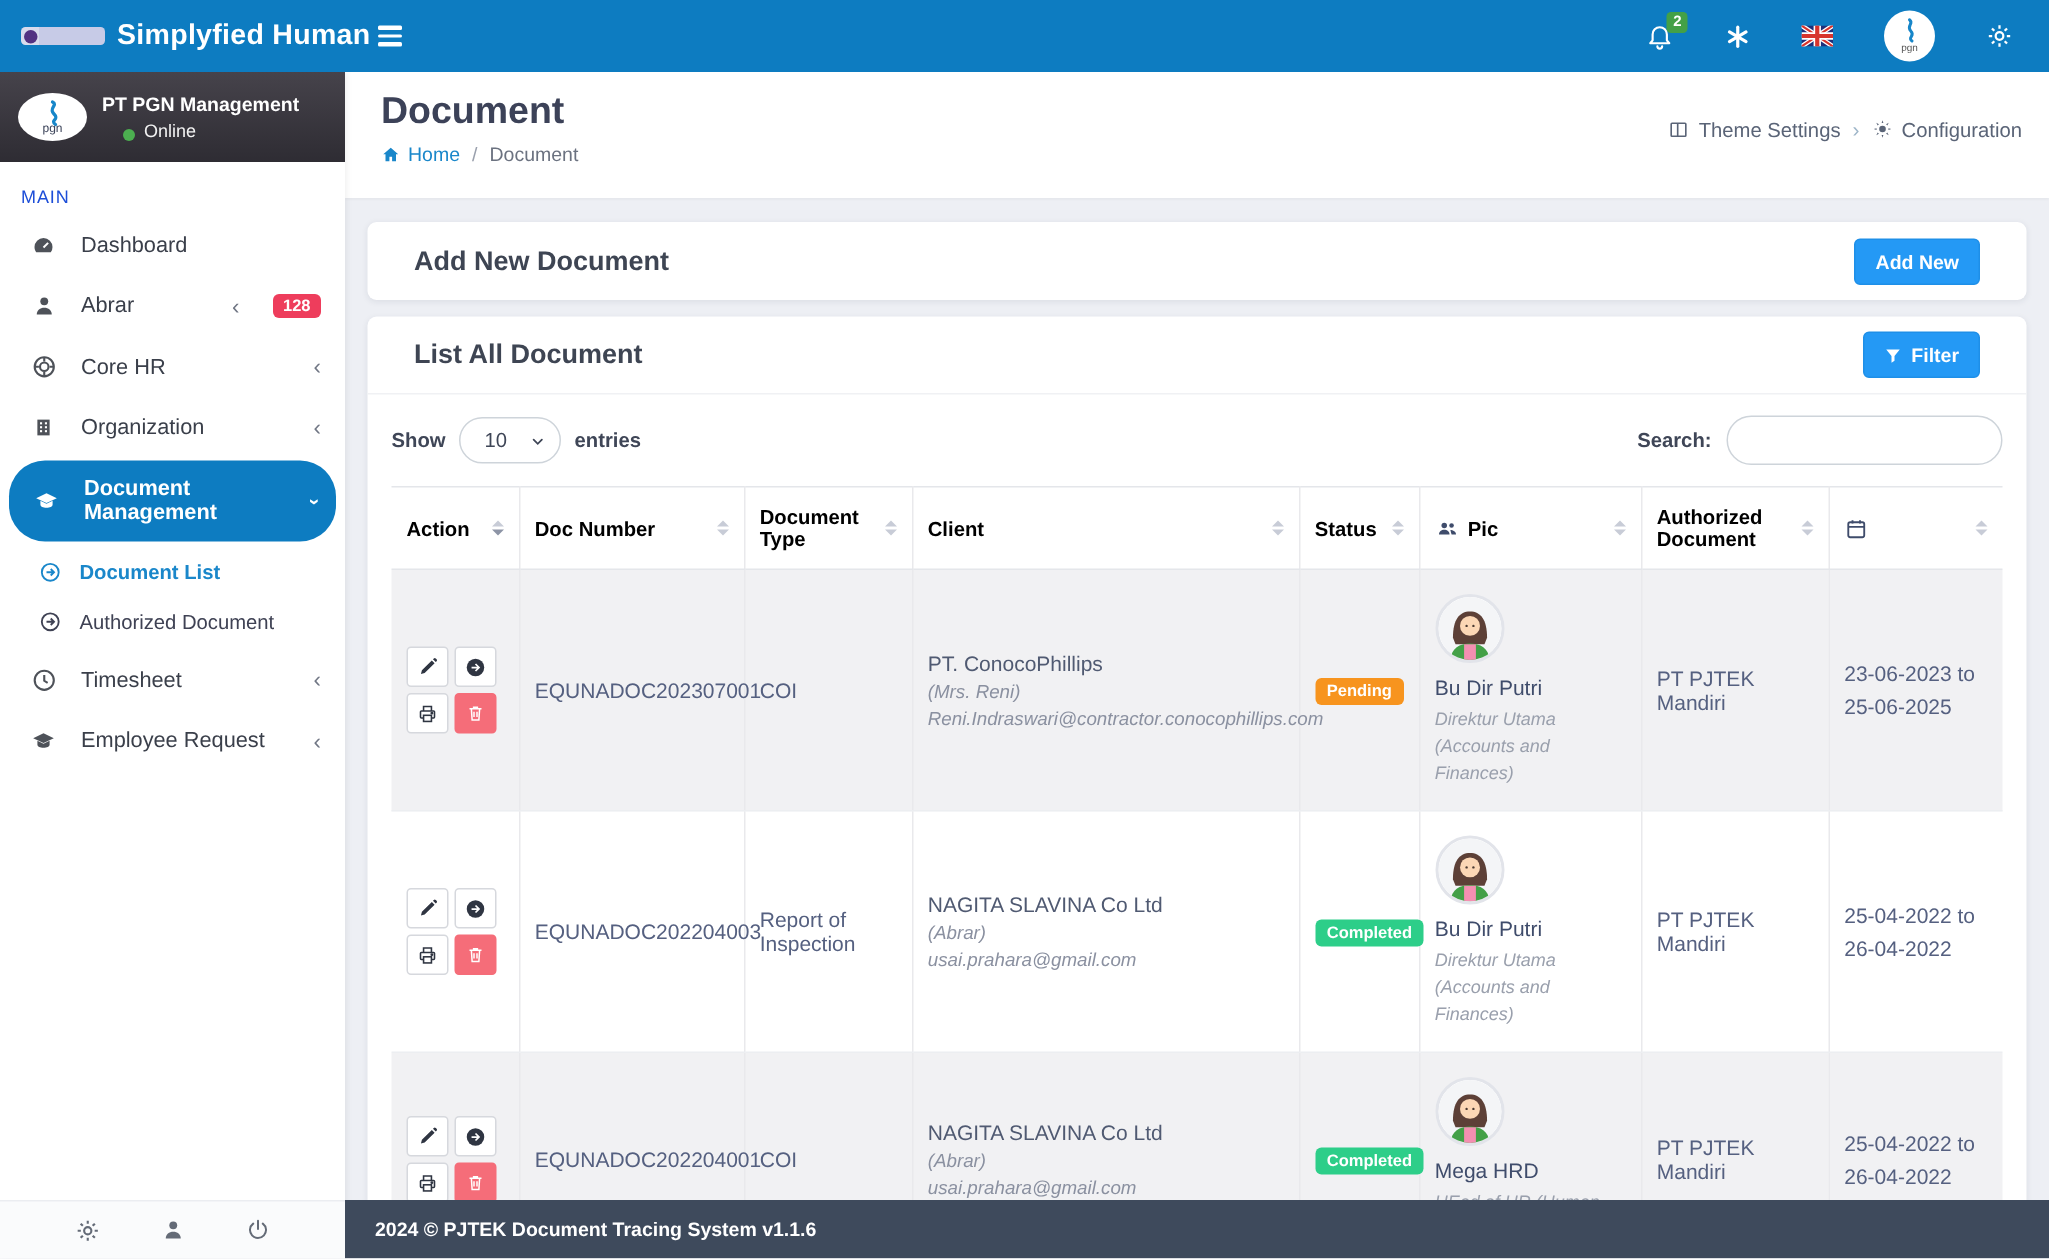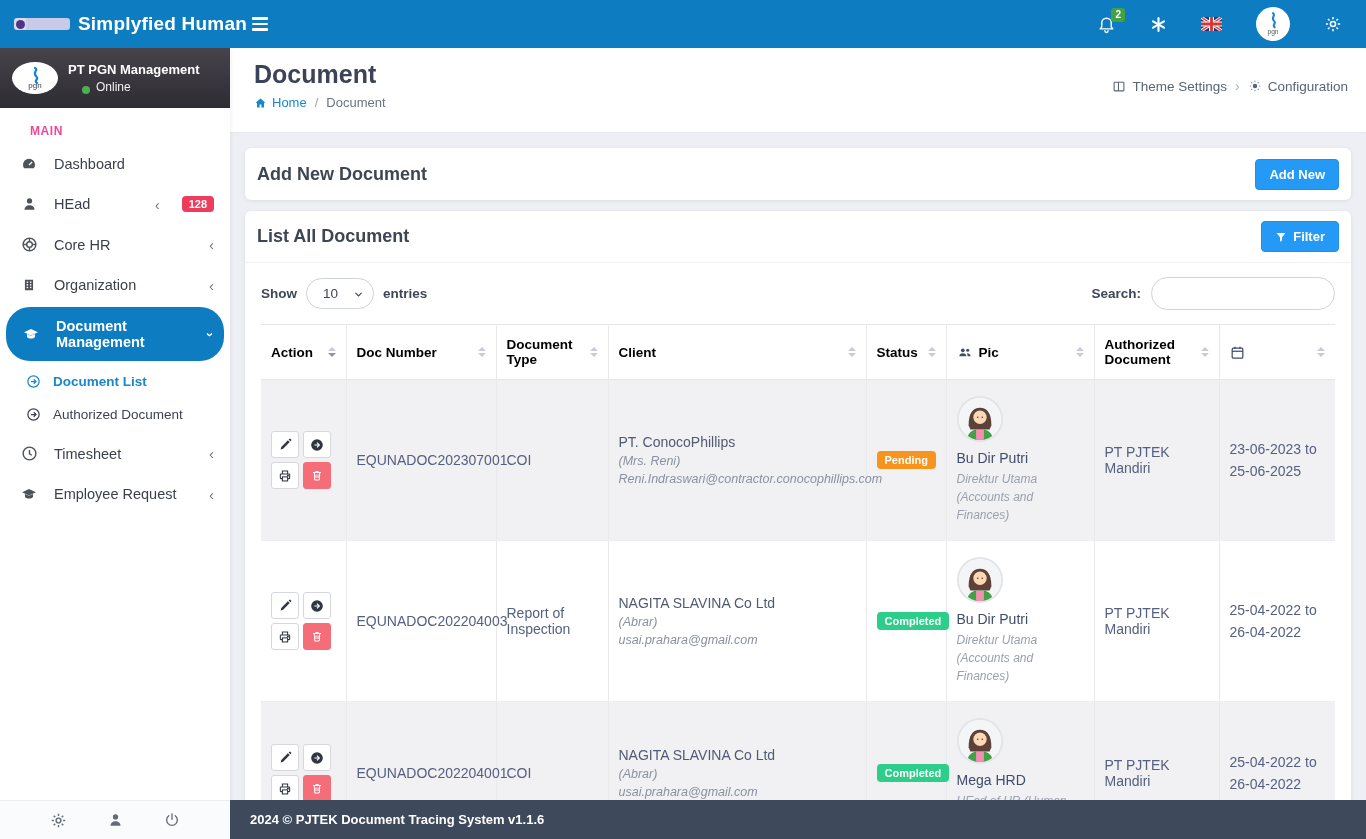--- a/index.html
+++ b/index.html
@@ -21,21 +21,21 @@
   .avatar-top { width:34px; height:34px; border-radius:50%; background:#fff; display:flex; align-items:center; justify-content:center; }
 
   
   .sidebar { position:absolute; top:48px; left:0; width:230px; bottom:0; background:#fff; box-shadow:1px 0 4px rgba(0,0,0,.06); z-index:20; }
   .user-panel { height:60px; background:linear-gradient(180deg,#46434b 0%, #2e2c33 100%); display:flex; align-items:center; gap:10px; padding:0 12px; }
   .pgn-ellipse { width:46px; height:32px; background:#fff; border-radius:50%; display:flex; align-items:center; justify-content:center; flex:0 0 auto; }
   .user-meta { display:flex; flex-direction:column; gap:3px; }
   .user-company { color:#fff; font-size:13px; font-weight:700; }
   .user-status { display:flex; align-items:flex-end; gap:6px; color:#f2f2f2; font-size:12px; padding-left:14px; }
   .dot-online { width:8px; height:8px; border-radius:50%; background:#4caf50; }
-  .side-section { padding:16px 30px 6px; font-size:12px; font-weight:700; letter-spacing:.6px; color:#ec4899; }
+  .side-section { padding:16px 14px 6px; font-size:12px; font-weight:400; letter-spacing:.6px; color:#1d4ed8; }
   .menu { list-style:none; }
   .menu-item { display:flex; align-items:center; gap:16px; padding:12px 16px 12px 20px; font-size:14.5px; color:#3a3f4a; cursor:pointer; }
   .menu-item .mi { color:#4e5259; width:18px; display:flex; justify-content:center; flex:0 0 auto; }
   .menu-item .chev { margin-left:auto; color:#707684; font-size:15px; line-height:1; }
   .menu-item .cnt-badge { background:#ee3d5c; color:#fff; font-size:11px; font-weight:700; border-radius:4px; padding:2px 7px; margin-left:6px; }
   .menu-item.active { background:#0d7cc1; color:#fff; border-radius:24px; margin:2px 6px; padding:11px 14px 11px 16px; font-weight:600; }
   .menu-item.active .mi { color:#fff; }
   .menu-item.active .chev { color:#fff; transform:rotate(-90deg); font-size:13px; }
   .submenu { list-style:none; padding:2px 0 2px 0; }
   .submenu-item { display:flex; align-items:center; gap:12px; padding:9px 16px 9px 26px; font-size:13.5px; color:#3f4254; cursor:pointer; }
@@ -51,21 +51,21 @@
   .breadcrumb { display:flex; align-items:center; gap:8px; padding:6px 0 0 24px; font-size:13px; }
   .bc-home { color:#1a87ca; display:flex; align-items:center; gap:5px; cursor:pointer; }
   .bc-sep { color:#9aa0ad; }
   .bc-cur { color:#6b7280; }
   .head-right { position:absolute; right:18px; top:30px; display:flex; align-items:center; gap:8px; font-size:13.5px; color:#5a6477; }
   .head-right .hr-item { display:flex; align-items:center; gap:6px; cursor:pointer; }
   .head-right .sep { color:#9fb6c9; font-size:14px; }
 
   .content { padding:16px 15px 0; }
   .card { background:#fff; border-radius:6px; box-shadow:0 1px 4px rgba(30,40,60,.08); }
-  .card-bar { display:flex; align-items:center; justify-content:space-between; padding:10px 12px; min-height:52px; }
+  .card-bar { display:flex; align-items:center; justify-content:space-between; padding:10px 31px; min-height:52px; }
   .card-title { font-size:18px; font-weight:600; color:#3e4553; }
   .btn-blue { background:#2499f5; color:#fff; border:1px solid #1e8fe8; font-size:13px; font-weight:600; padding:7px 13px; border-radius:4px; cursor:pointer; display:inline-flex; align-items:center; gap:6px; font-family:inherit; }
   .card-list { margin-top:11px; }
   .card-list .card-bar { border-bottom:1px solid #f0f1f4; }
 
   .table-controls { display:flex; align-items:center; justify-content:space-between; padding:14px 16px 12px; }
   .len-wrap { display:flex; align-items:center; gap:9px; font-size:13.5px; font-weight:600; color:#3f4657; }
   .len-select { position:relative; width:68px; height:31px; border:1px solid #ced4da; border-radius:16px; background:#fff; }
   .len-select select { appearance:none; -webkit-appearance:none; width:100%; height:100%; border:0; background:transparent; padding:0 24px 0 16px; font-family:inherit; font-size:13.5px; color:#3f4657; cursor:pointer; }
   .len-select .caret { position:absolute; right:9px; top:9px; pointer-events:none; color:#3f4657; }
@@ -189,21 +189,21 @@
         </span>
         <span>Dashboard</span>
       </li>
       <li class="menu-item">
         <span class="mi">
           <svg width="15" height="16" viewBox="0 0 24 24" fill="currentColor">
               <circle cx="12" cy="7" r="4.2"></circle>
               <path d="M4 21c0-4.4 3.6-7.2 8-7.2s8 2.8 8 7.2z"></path>
             </svg>
         </span>
-        <span>HEad</span>
+        <span>Abrar</span>
         <span class="chev">‹</span>
         <span class="cnt-badge">128</span>
       </li>
       <li class="menu-item">
         <span class="mi">
           <svg width="17" height="17" viewBox="0 0 24 24" fill="none" stroke="currentColor" stroke-width="2">
               <circle cx="12" cy="12" r="9"></circle>
               <circle cx="12" cy="12" r="4"></circle>
               <path d="M12 3v4M12 17v4M3 12h4M17 12h4"></path>
             </svg>

